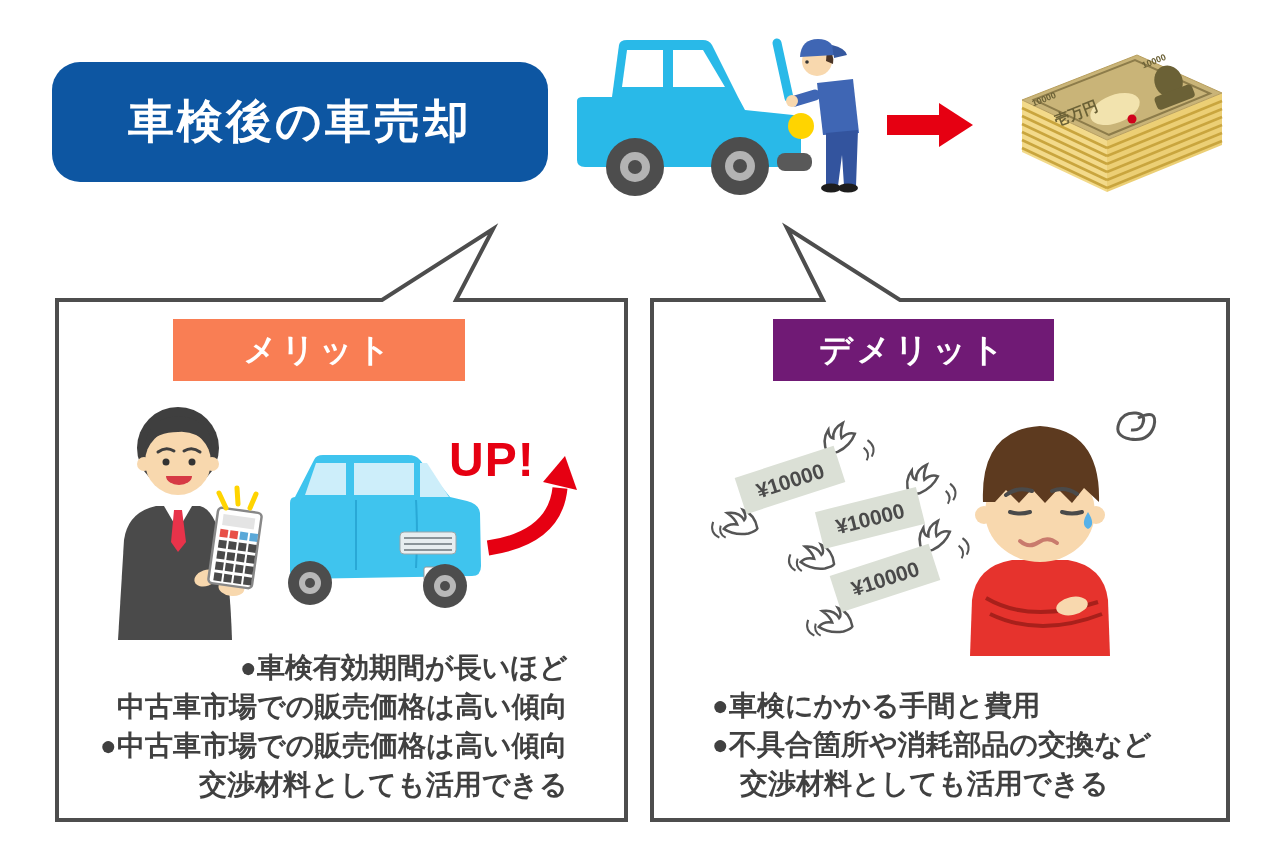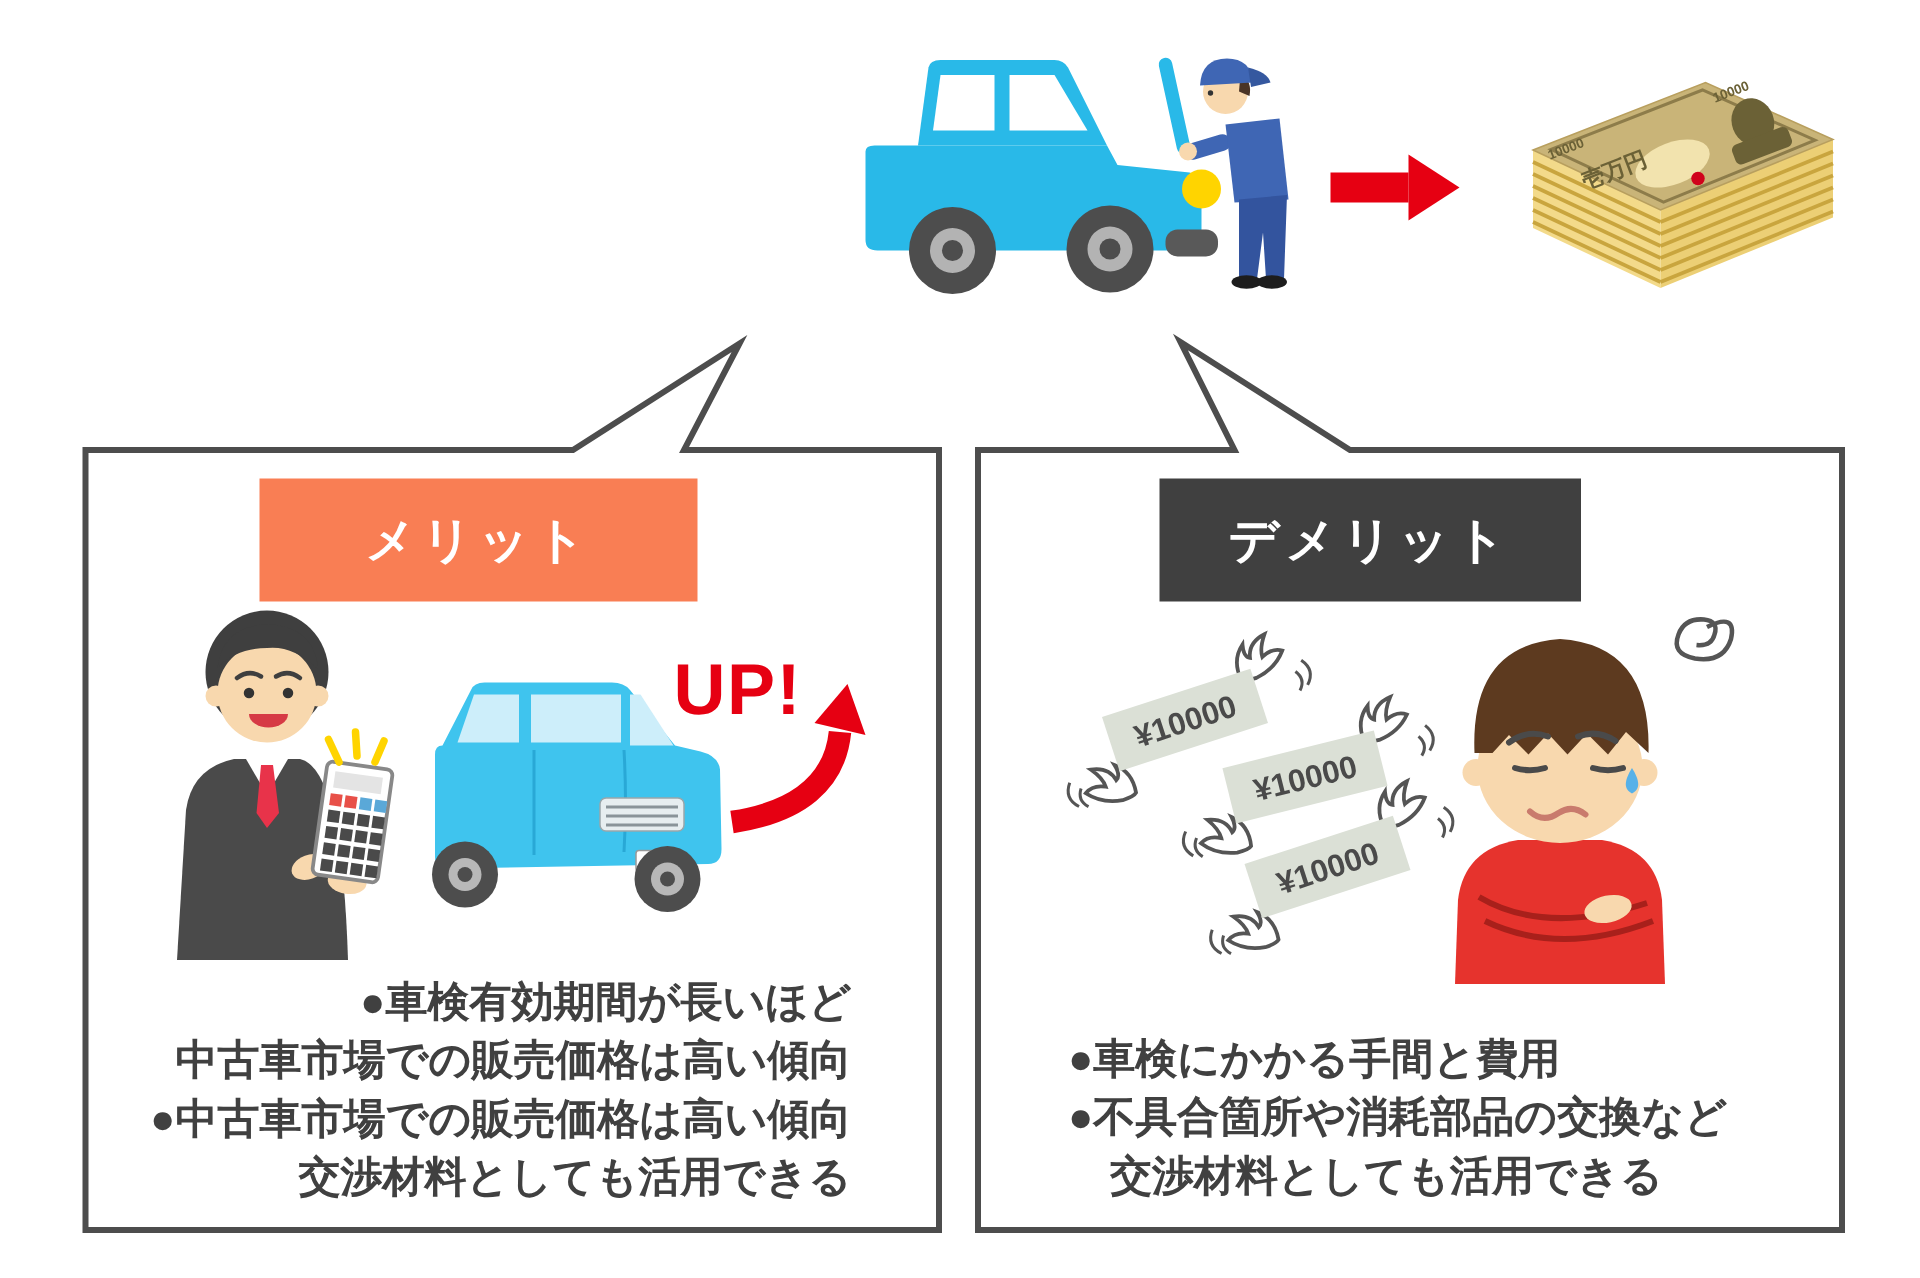--- a/index.html
+++ b/index.html
@@ -6,34 +6,37 @@
   .canvas{position:relative;width:1280px;height:852px;background:#ffffff;overflow:hidden;
           font-family:"Liberation Sans","DejaVu Sans",sans-serif;}
   .abs{position:absolute;}
   .title-badge{left:52px;top:62px;width:496px;height:120px;background:#0d56a2;border-radius:28px;
                display:flex;align-items:center;justify-content:center;}
   .title-badge span{color:#fff;font-size:46px;font-weight:bold;letter-spacing:3px;}
   .outline-svg{left:0;top:0;width:1280px;height:852px;pointer-events:none;}
   .scene-svg{left:555px;top:15px;}
   .merit-illust{left:100px;top:400px;}
   .demerit-illust{left:690px;top:400px;}
-  .box-header{height:82px;display:flex;align-items:center;justify-content:center;}
+  .box-header{height:62px;display:flex;align-items:center;justify-content:center;}
   .box-header span{color:#fff;font-size:33px;font-weight:bold;letter-spacing:4px;}
   .merit-header{left:173px;top:319px;width:292px;background:#f97e54;}
-  .demerit-header{left:773px;top:319px;width:281px;background:#404040;}
+  .demerit-header{left:773px;top:319px;width:281px;background:#701a75;}
   .bullets{font-size:28px;font-weight:bold;color:#404040;line-height:39px;white-space:nowrap;}
   .merit-bullets{left:89px;top:648px;text-align:right;}
   .demerit-bullets{left:712px;top:686px;}
   .bline.indent{padding-left:28px;}
 </style>
 </head>
 <body>
 
 <div class="canvas">
 
+  <div class="abs title-badge">
+    <span>車検後の車売却</span>
+  </div>
 
   <svg class="abs scene-svg" width="700" height="215" viewBox="0 0 700 215">
 
     <g>
       <path d="M57,82 L64,30 Q65,25 72,25 L148,25 Q154,25 157,30 L183,82 Z" fill="#29b9e8"></path>
       <path d="M22,86 Q22,82 28,82 L183,82 L190,95 L238,100 Q246,102 246,110 L246,145 Q246,152 238,152 L30,152 Q22,152 22,145 Z" fill="#29b9e8"></path>
       <polygon points="72,35 108,35 108,72 67,72" fill="#fff"></polygon>
       <polygon points="118,35 148,35 170,72 118,72" fill="#fff"></polygon>
       <line x1="234" y1="83" x2="222" y2="28" stroke="#29b9e8" stroke-width="9" stroke-linecap="round"></line>
       <rect x="222" y="138" width="35" height="18" rx="8" fill="#595959"></rect>

